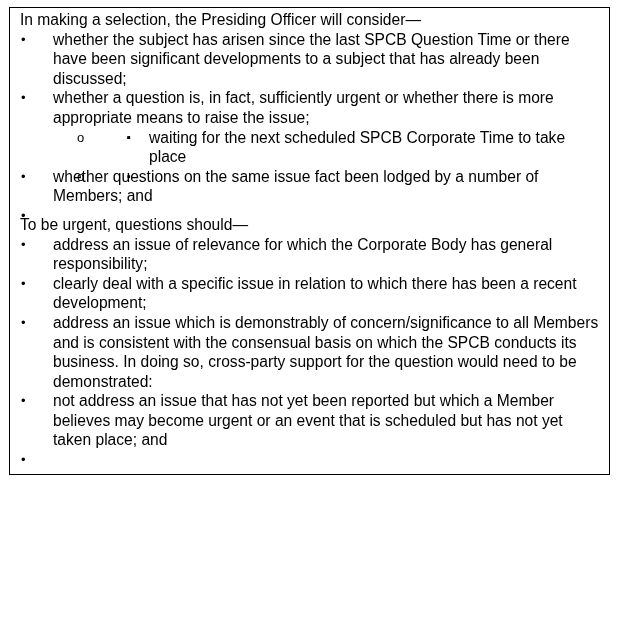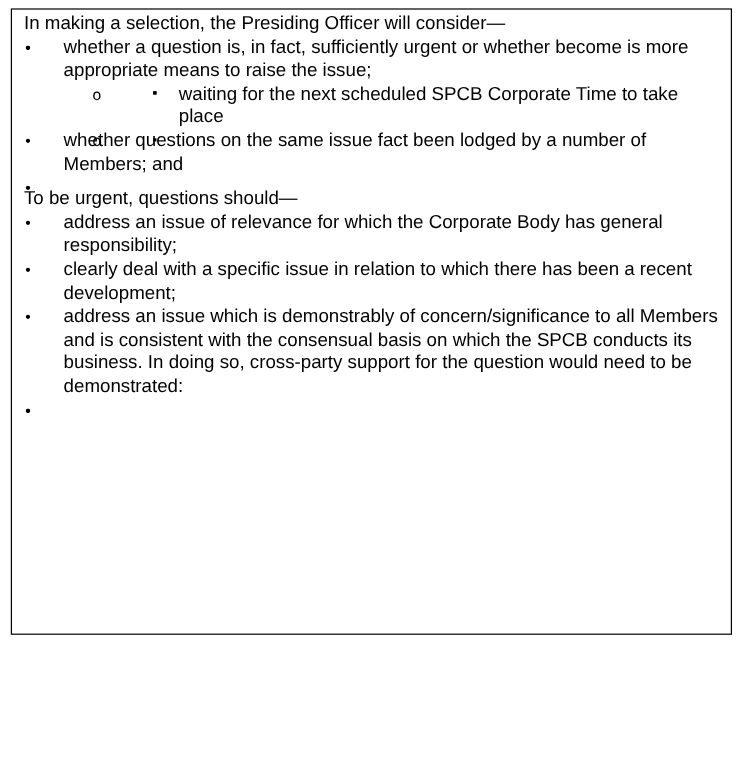--- a/index.html
+++ b/index.html
@@ -14,21 +14,21 @@
       overflow: hidden;
       font-family: "Liberation Sans", sans-serif;
       font-size: 15.6px;
       color: #000000;
     }
     .box {
       position: absolute;
       left: 9px;
       top: 7px;
       width: 601px;
-      height: 522px;
+      height: 468px;
       border: 1px solid #000000;
       box-sizing: border-box;
       padding: 2px 6px 0 10px;
       line-height: 19.6px;
     }
     .para {
       margin: 0;
     }
     .gap {
       height: 9px;
@@ -80,24 +80,25 @@
   </style>
 </head>
 <body>
 
 <div class="box">
 
   <p class="para">In making a selection, the Presiding Officer will consider—</p>
   <ul class="l1">
     <li>
       <span class="mk">•</span>
+      <span>whether the subject has arisen since the last SPCB Question Time or there have been significant developments to a subject that has already been discussed;</span>
     </li>
     <li>
       <span class="mk">•</span>
-      <span>whether a question is, in fact, sufficiently urgent or whether become is more appropriate means to raise the issue;</span>
+      <span>whether a question is, in fact, sufficiently urgent or whether there is more appropriate means to raise the issue;</span>
       <ul class="l2">
         <li>
           <span class="mk">o</span>
           <ul class="l3">
             <li>
               <span class="mk">▪</span>
             </li>
             <li>
               <span class="mk">▪</span>
               <span>waiting for the next scheduled SPCB Corporate Time to take place</span>
@@ -132,19 +133,20 @@
     <li>
       <span class="mk">•</span>
       <span>clearly deal with a specific issue in relation to which there has been a recent development;</span>
     </li>
     <li>
       <span class="mk">•</span>
       <span>address an issue which is demonstrably of concern/significance to all Members and is consistent with the consensual basis on which the SPCB conducts its business. In doing so, cross-party support for the question would need to be demonstrated:</span>
     </li>
     <li>
       <span class="mk">•</span>
+      <span>not address an issue that has not yet been reported but which a Member believes may become urgent or an event that is scheduled but has not yet taken place; and</span>
     </li>
     <li>
       <span class="mk">•</span>
     </li>
   </ul>
 
 </div>
 
 </body></html>

